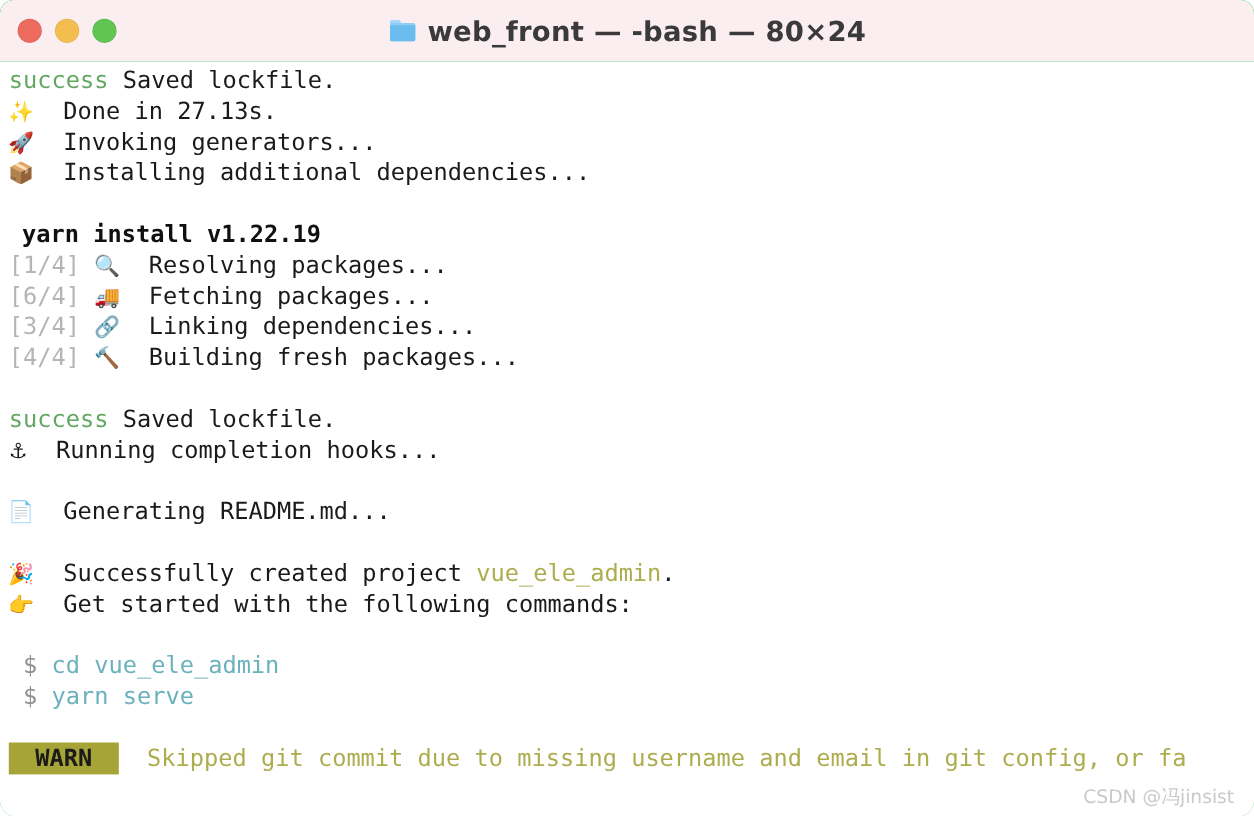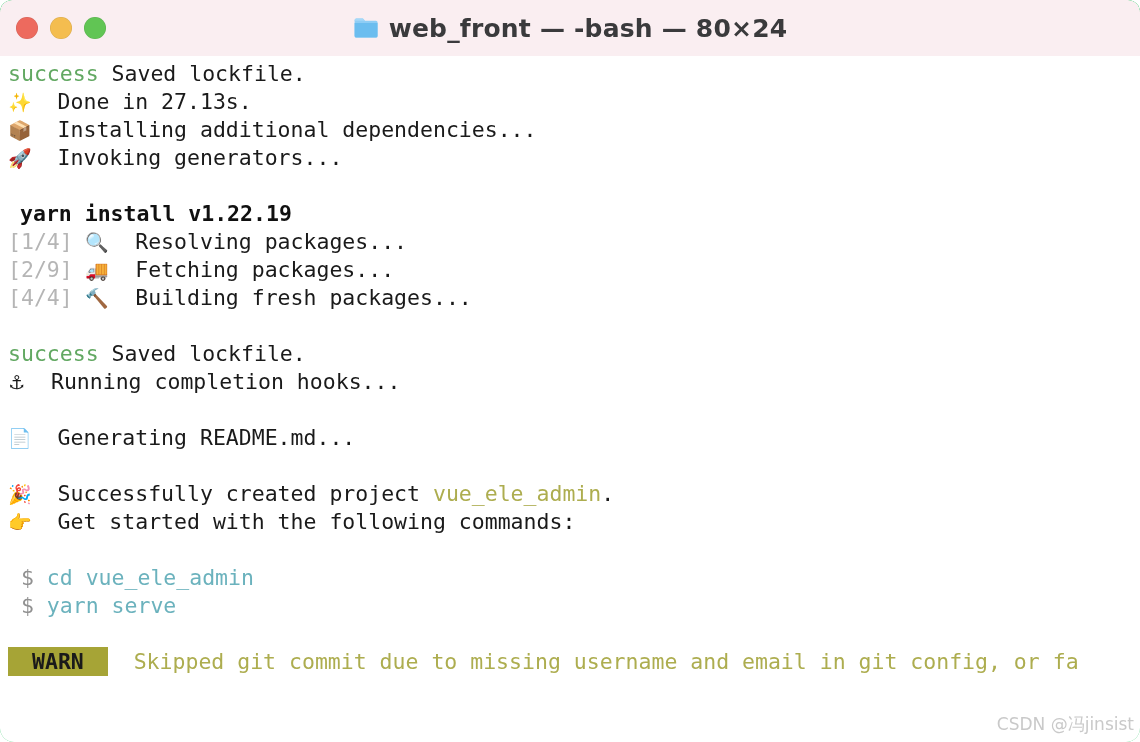--- a/index.html
+++ b/index.html
@@ -110,21 +110,21 @@
   .warn-badge {
     background: #a6a436;
     color: #1a1a1a;
     font-weight: bold;
     padding: 2px 24px;
   }
 
   
   #watermark {
     position: absolute;
-    right: 6px;
+    right: 18px;
     bottom: 6px;
     font-family: "DejaVu Sans", "Liberation Sans", sans-serif;
     font-size: 17px;
     color: #c9c9c9;
     white-space: nowrap;
     pointer-events: none;
   }
 </style>
 </head>
 <body>
@@ -144,26 +144,27 @@
         <path d="M1.6 3.2a1.7 1.7 0 0 1 1.7-1.7h6.6l2.1 2.3H1.6z" fill="#a5d8f8"></path>
       </svg>
       <span id="title-text">web_front — -bash — 80×24</span>
     </div>
   </div>
 
   <div id="terminal">
     <div id="lines">
         <div class="line"><span class="c-success">success </span><span class="c-default">Saved lockfile.</span></div>
         <div class="line"><span class="emoji">✨</span><span class="c-default">  Done in 27.13s.</span></div>
+        <div class="line"><span class="emoji">🚀</span><span class="c-default">  Invoking generators...</span></div>
         <div class="line"><span class="emoji">📦</span><span class="c-default">  Installing additional dependencies...</span></div>
-        <div class="line"><span class="emoji">🚀</span><span class="c-default">  Invoking generators...</span></div>
         <div class="line blank"></div>
         <div class="line"><span class="c-bold">yarn install v1.22.19</span></div>
         <div class="line"><span class="c-gray">[1/4] </span><span class="emoji">🔍</span><span class="c-default">  Resolving packages...</span></div>
-        <div class="line"><span class="c-gray">[2/9] </span><span class="emoji">🚚</span><span class="c-default">  Fetching packages...</span></div>
+        <div class="line"><span class="c-gray">[6/4] </span><span class="emoji">🚚</span><span class="c-default">  Fetching packages...</span></div>
+        <div class="line"><span class="c-gray">[3/4] </span><span class="emoji">🔗</span><span class="c-default">  Linking dependencies...</span></div>
         <div class="line"><span class="c-gray">[4/4] </span><span class="emoji">🔨</span><span class="c-default">  Building fresh packages...</span></div>
         <div class="line blank"></div>
         <div class="line"><span class="c-success">success </span><span class="c-default">Saved lockfile.</span></div>
         <div class="line"><span class="emoji">⚓</span><span class="c-default">  Running completion hooks...</span></div>
         <div class="line blank"></div>
         <div class="line"><span class="emoji">📄</span><span class="c-default">  Generating README.md...</span></div>
         <div class="line blank"></div>
         <div class="line"><span class="emoji">🎉</span><span class="c-default">  Successfully created project </span><span class="c-olive">vue_ele_admin</span><span class="c-default">.</span></div>
         <div class="line"><span class="emoji">👉</span><span class="c-default">  Get started with the following commands:</span></div>
         <div class="line blank"></div>

